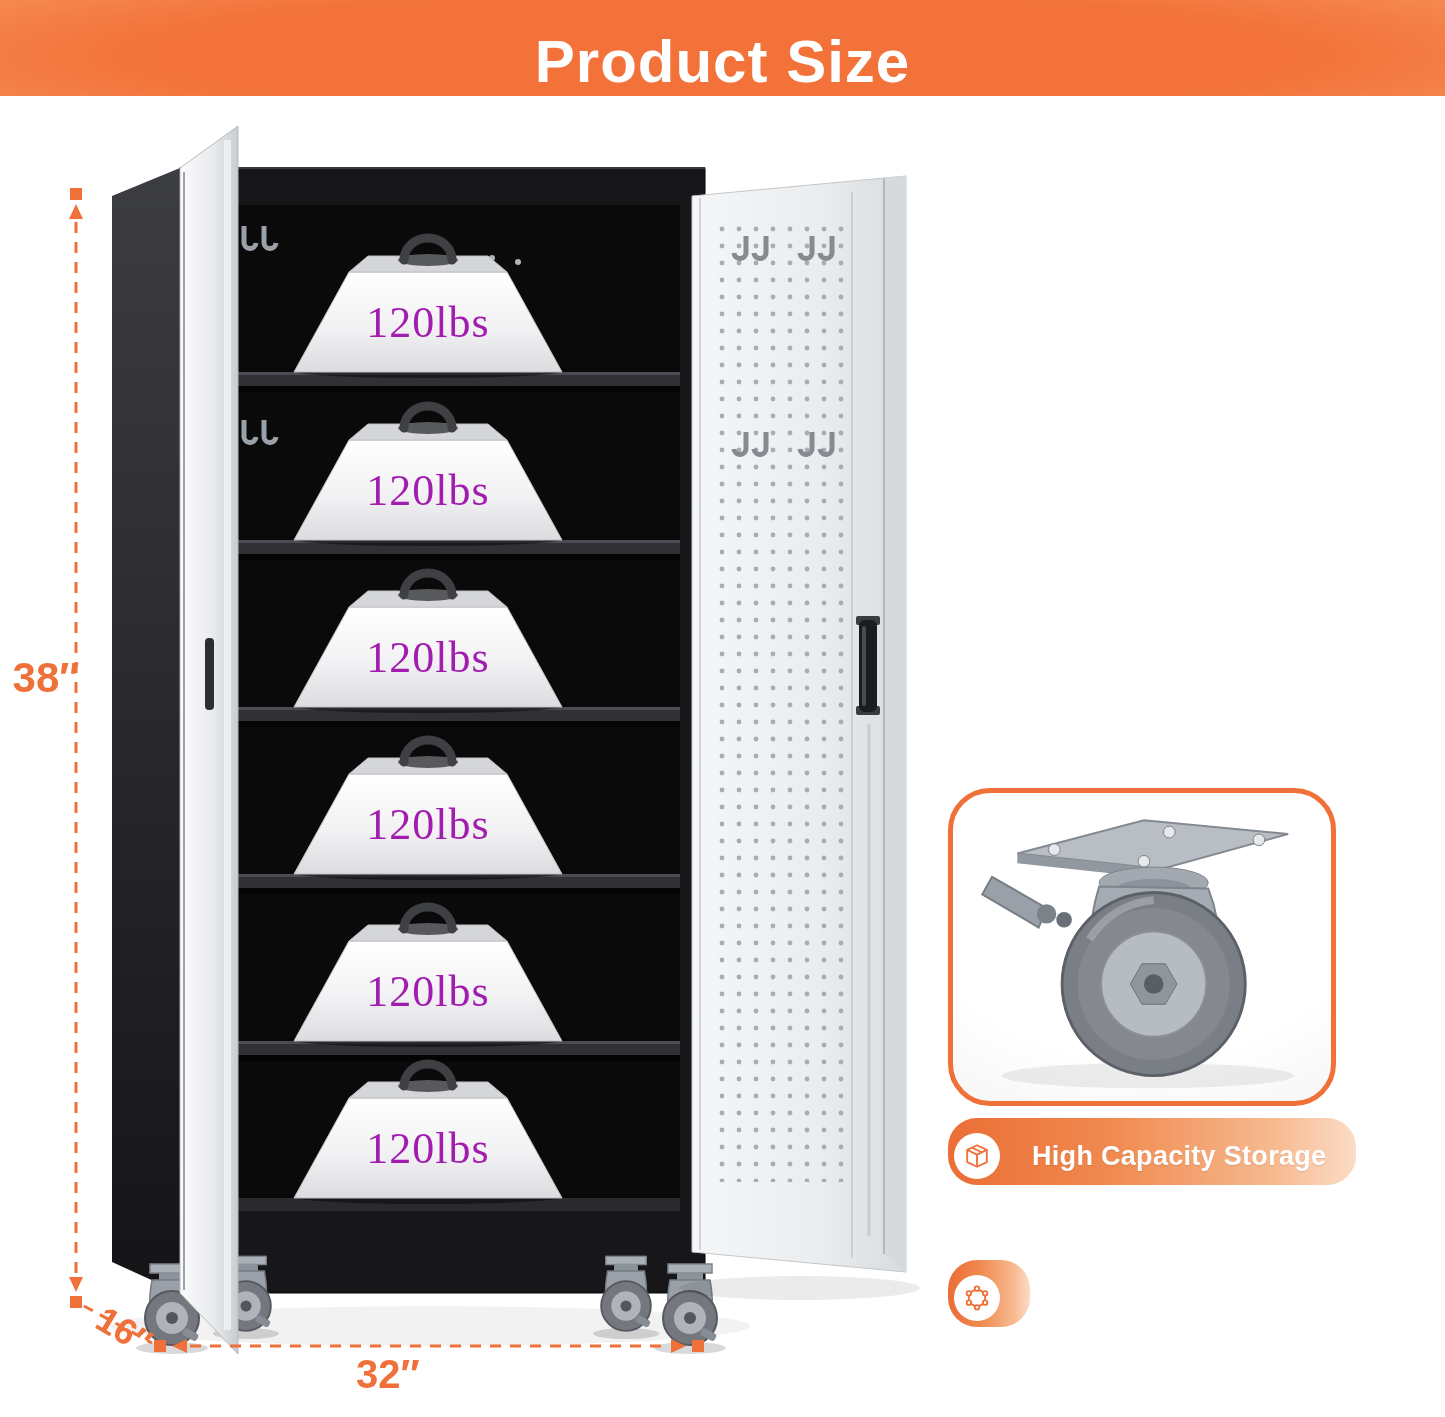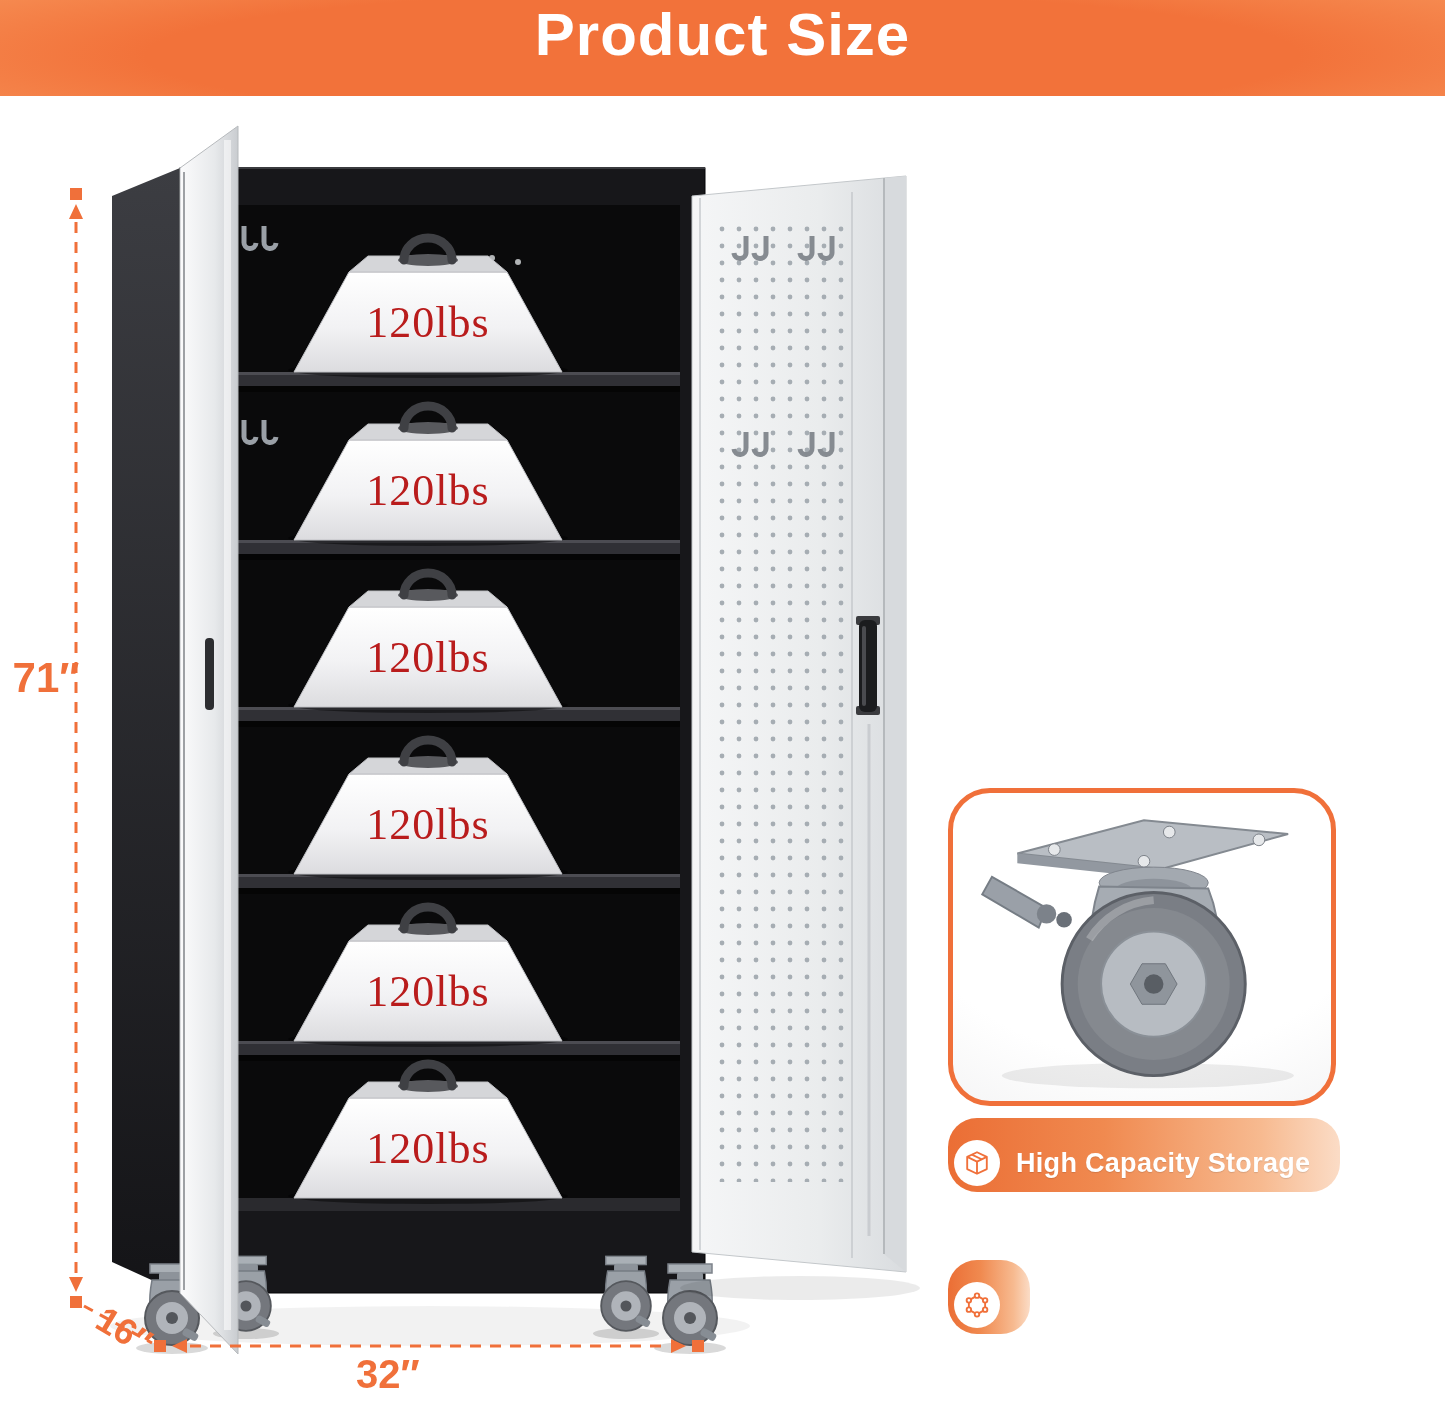--- a/index.html
+++ b/index.html
@@ -1,39 +1,39 @@
 <!DOCTYPE html>
 <html><head>
 <meta charset="utf-8">
 <style>
   html,body{margin:0;padding:0;background:#fff;}
   .canvas{position:relative;width:1445px;height:1417px;background:#fff;overflow:hidden;
           font-family:"Liberation Sans",sans-serif;}
   
   .banner{position:absolute;left:0;top:0;width:1445px;height:96px;
           background:radial-gradient(95% 160% at 50% 58%, #f2723a 0%, #f2723a 42%, #f68d53 68%, #fbbd92 88%, #fde4d1 100%);
-          display:flex;align-items:flex-start;justify-content:center;}
+          display:flex;align-items:flex-end;justify-content:center;}
   .banner h1{margin:0;color:#fff;font-size:60px;font-weight:bold;letter-spacing:1px;}
   
   .scene{position:absolute;left:0;top:0;width:1445px;height:1417px;}
   
   .wlabel{position:absolute;left:338px;width:180px;height:54px;text-align:center;
-          font-family:"Liberation Serif",serif;font-size:44px;color:#b91c1c;letter-spacing:1px;}
+          font-family:"Liberation Serif",serif;font-size:44px;color:#a21caf;letter-spacing:1px;}
   .dim{position:absolute;color:#F0703A;font-weight:bold;}
   .dim-h{left:10px;top:654px;width:72px;text-align:center;font-size:42px;}
   .dim-w{left:356px;top:1352px;width:104px;text-align:left;font-size:40px;}
   .dim-d{left:84px;top:1310px;width:80px;text-align:center;font-size:36px;transform:rotate(31deg);}
   
   .caster-card{position:absolute;left:948px;top:788px;width:388px;height:318px;box-sizing:border-box;
                border:5px solid #F0703A;border-radius:42px;overflow:hidden;
                background:radial-gradient(120% 120% at 50% 20%, #ffffff 55%, #ededee 100%);}
   .caster-card svg{display:block;width:100%;height:100%;}
   
-  .pill{position:absolute;left:948px;height:58px;display:flex;align-items:center;gap:16px;
-        padding:16px 30px 0 6px;border-radius:29px;width:max-content;
+  .pill{position:absolute;left:948px;height:58px;display:flex;align-items:center;gap:32px;
+        padding:9px 30px 0 6px;border-radius:29px;width:max-content;
         background:linear-gradient(90deg,#EB6E35 0%,#F08A50 40%,#F7BA90 80%,#FBDCC6 100%);}
   .pill .ic{width:46px;height:46px;border-radius:50%;background:#fff;flex:0 0 auto;
             display:flex;align-items:center;justify-content:center;}
   .pill span.lbl{font-size:27px;font-weight:bold;color:#fff;white-space:nowrap;letter-spacing:.3px;
                  text-shadow:0 1px 1px rgba(0,0,0,.12);}
   .p1{top:1118px;} .p2{top:1189px;} .p3{top:1260px;} .p4{top:1331px;}
 </style>
 </head>
 <body>
 
@@ -208,21 +208,21 @@
     </g>
   </svg>
 
   <div class="wlabel" style="top:297px">120lbs</div>
   <div class="wlabel" style="top:465px">120lbs</div>
   <div class="wlabel" style="top:632px">120lbs</div>
   <div class="wlabel" style="top:799px">120lbs</div>
   <div class="wlabel" style="top:966px">120lbs</div>
   <div class="wlabel" style="top:1123px">120lbs</div>
 
-  <div class="dim dim-h">71″</div>
+  <div class="dim dim-h">38″</div>
   <div class="dim dim-w">32″</div>
   <div class="dim dim-d">16″</div>
 
   <div class="caster-card">
     <svg viewBox="0 0 388 316">
       <ellipse cx="200" cy="290" rx="150" ry="13" fill="#000" opacity="0.07"></ellipse>
       <polygon points="66,62 196,28 344,42 214,78" fill="#b9bec4" stroke="#848a91" stroke-width="2"></polygon>
       <polygon points="66,62 214,78 214,88 66,72" fill="#9298a0"></polygon>
       <circle cx="104" cy="58" r="6" fill="#e6e8ea" stroke="#7b8188"></circle>
       <circle cx="222" cy="40" r="6" fill="#e6e8ea" stroke="#7b8188"></circle>

